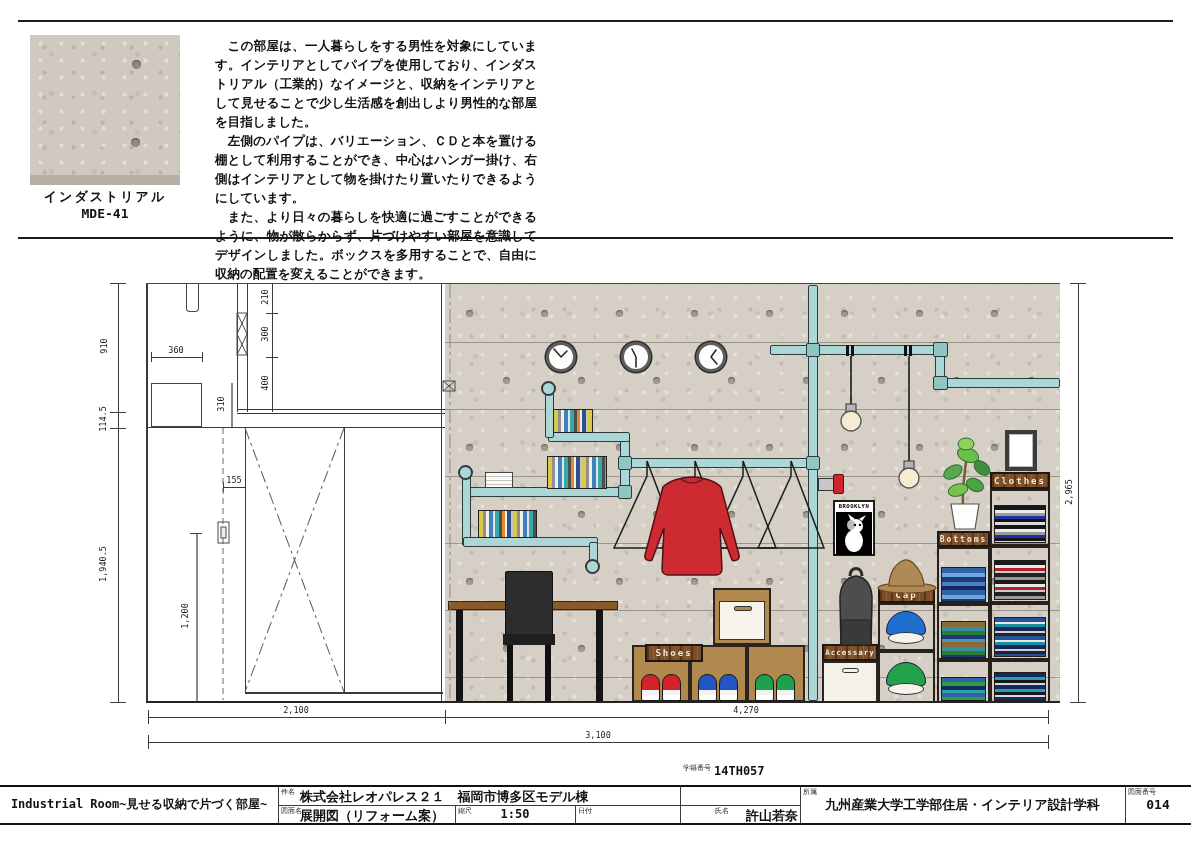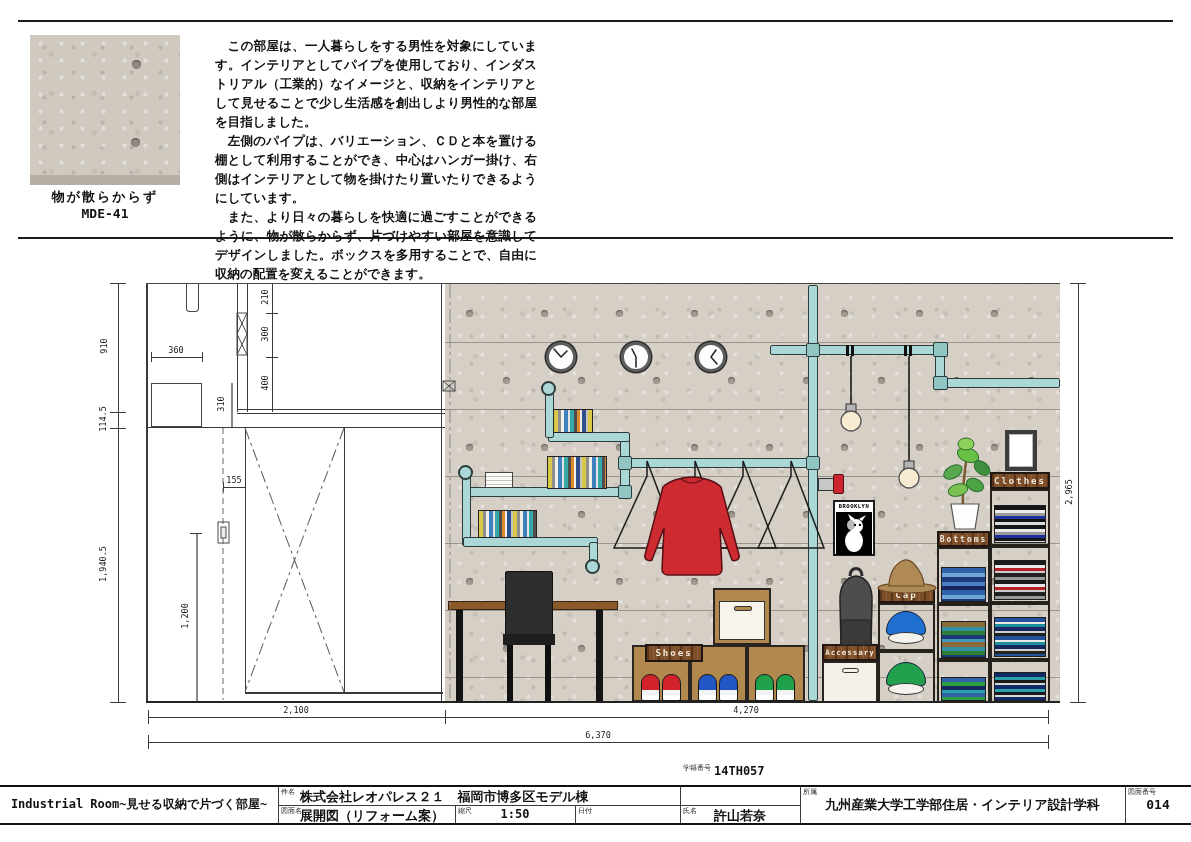--- a/index.html
+++ b/index.html
@@ -50,21 +50,21 @@
   <div class="hl" style="left:18px;top:20px;width:1155px;height:1.5px;background:#1c1c1c;"></div>
   <div class="hl" style="left:18px;top:237px;width:1155px;height:1.5px;background:#1c1c1c;"></div>
 
   <div class="abs" style="left:30px;top:35px;width:150px;height:150px;background-color:#cfc9c0;
        background-image:radial-gradient(circle,rgba(255,255,255,.4) 0 1.5px,rgba(0,0,0,0) 2.5px),radial-gradient(circle,rgba(96,90,80,.2) 0 1.5px,rgba(0,0,0,0) 2.5px),radial-gradient(circle,rgba(96,90,80,.12) 0 2px,rgba(0,0,0,0) 3px);
        background-size:21px 17px,29px 25px,43px 39px;">
     <div class="dot" style="left:102px;top:25px;width:9px;height:9px;background:#8f8a82;"></div>
     <div class="dot" style="left:101px;top:103px;width:9px;height:9px;background:#8f8a82;"></div>
     <div class="abs" style="left:0;top:140px;width:150px;height:10px;background:#b5afa6;"></div>
   </div>
-  <div class="abs" style="left:30px;top:188px;width:150px;text-align:center;font-weight:bold;font-size:13px;letter-spacing:2px;color:#111;">物が散らからず</div>
+  <div class="abs" style="left:30px;top:188px;width:150px;text-align:center;font-weight:bold;font-size:13px;letter-spacing:2px;color:#111;">インダストリアル</div>
   <div class="abs" style="left:30px;top:206px;width:150px;text-align:center;font:bold 13px 'DejaVu Sans Mono',monospace;color:#111;">MDE-41</div>
 
   <div class="para" style="left:215px;top:37px;width:322px;">　この部屋は、一人暮らしをする男性を対象にしています。インテリアとしてパイプを使用しており、インダストリアル（工業的）なイメージと、収納をインテリアとして見せることで少し生活感を創出しより男性的な部屋を目指しました。
 　左側のパイプは、バリエーション、ＣＤと本を置ける棚として利用することができ、中心はハンガー掛け、右側はインテリアとして物を掛けたり置いたりできるようにしています。
 　また、より日々の暮らしを快適に過ごすことができるように、物が散らからず、片づけやすい部屋を意識してデザインしました。ボックスを多用することで、自由に収納の配置を変えることができます。</div>
 
   <div class="abs" style="left:445px;top:283px;width:615px;height:420px;z-index:1;
       background-color:#d5cfc6;
       background-image:
         repeating-linear-gradient(180deg,rgba(0,0,0,0) 0 66px,rgba(105,99,89,.55) 66px 67px),
@@ -180,21 +180,21 @@
 
   <div class="hl" style="left:148px;top:717px;width:900px;"></div>
   <div class="vl" style="left:148px;top:710px;height:14px;"></div>
   <div class="vl" style="left:445px;top:710px;height:14px;"></div>
   <div class="vl" style="left:1048px;top:710px;height:14px;"></div>
   <div class="dim" style="left:266px;top:705px;width:60px;">2,100</div>
   <div class="dim" style="left:716px;top:705px;width:60px;">4,270</div>
   <div class="hl" style="left:148px;top:742px;width:900px;"></div>
   <div class="vl" style="left:148px;top:735px;height:14px;"></div>
   <div class="vl" style="left:1048px;top:735px;height:14px;"></div>
-  <div class="dim" style="left:568px;top:730px;width:60px;">6,370</div>
+  <div class="dim" style="left:568px;top:730px;width:60px;">3,100</div>
 
   <div class="pipe" style="left:808px;top:285px;width:10px;height:416px;"></div>
   <div class="pipe" style="left:770px;top:345px;width:175px;height:10px;"></div>
   <div class="pipe" style="left:935px;top:352px;width:10px;height:30px;"></div>
   <div class="pipe" style="left:935px;top:378px;width:125px;height:10px;"></div>
   <div class="pipe" style="left:624px;top:458px;width:190px;height:10px;"></div>
   <div class="pipe" style="left:620px;top:433px;width:10px;height:60px;"></div>
   <div class="pipe" style="left:548px;top:432px;width:82px;height:10px;"></div>
   <div class="pipe" style="left:545px;top:393px;width:9px;height:45px;"></div>
   <div class="flange" style="left:541px;top:381px;"></div>
@@ -390,21 +390,21 @@
     <div class="tb-val" style="position:absolute;left:0;top:2px;width:100%;text-align:center;font:bold 12px 'DejaVu Sans Mono',monospace;">1:50</div>
   </div>
   <div class="abs" style="left:575px;top:805px;width:105px;height:18px;">
     <span class="tb-label">日付</span>
     <div class="tb-val" style="position:absolute;left:17px;top:2px;width:100%;text-align:center;font:bold 12px 'DejaVu Sans Mono',monospace;margin-top:43px;">2016.12.03</div>
   </div>
   <div class="abs" style="left:680px;top:762px;width:120px;height:19px;">
     <span class="tb-label">学籍番号</span>
     <div class="tb-val" style="position:absolute;left:34px;top:2px;font:bold 12px 'DejaVu Sans Mono',monospace;">14TH057</div>
   </div>
-  <div class="abs" style="left:680px;top:805px;width:120px;height:29px;">
+  <div class="abs" style="left:712px;top:805px;width:120px;height:29px;">
     <span class="tb-label">氏名</span>
     <div class="tb-val" style="position:absolute;left:34px;top:2px;font-size:13px;">許山若奈</div>
   </div>
   <div class="abs" style="left:800px;top:786px;width:325px;height:37px;">
     <span class="tb-label">所属</span>
     <div class="tb-val" style="position:absolute;left:0;top:0;width:100%;height:100%;display:flex;align-items:center;justify-content:center;font-size:13px;">九州産業大学工学部住居・インテリア設計学科</div>
   </div>
   <div class="abs" style="left:1125px;top:786px;width:66px;height:37px;">
     <span class="tb-label">図面番号</span>
     <div class="tb-val" style="position:absolute;left:0;top:0;width:100%;height:100%;display:flex;align-items:center;justify-content:center;font:bold 13px 'DejaVu Sans Mono',monospace;">014</div>

